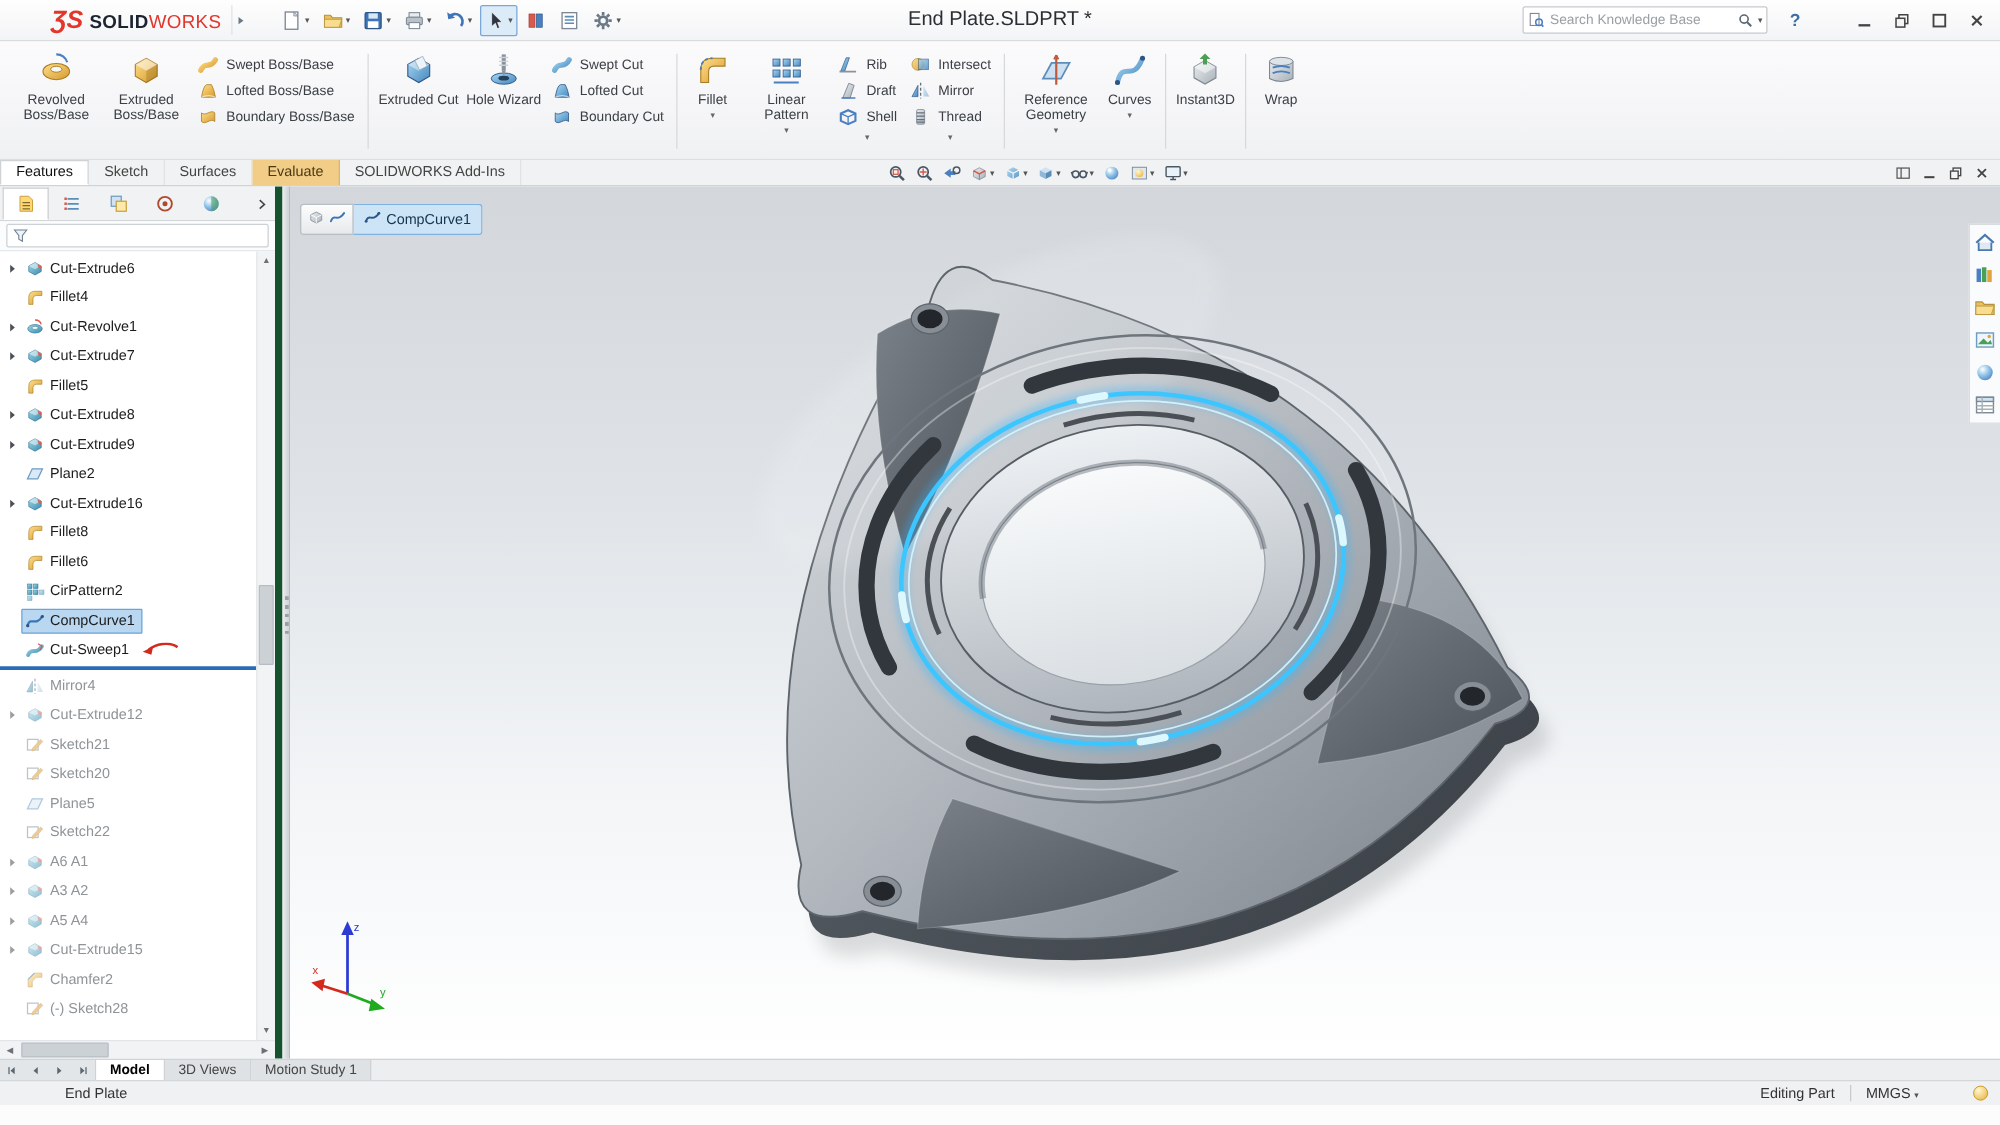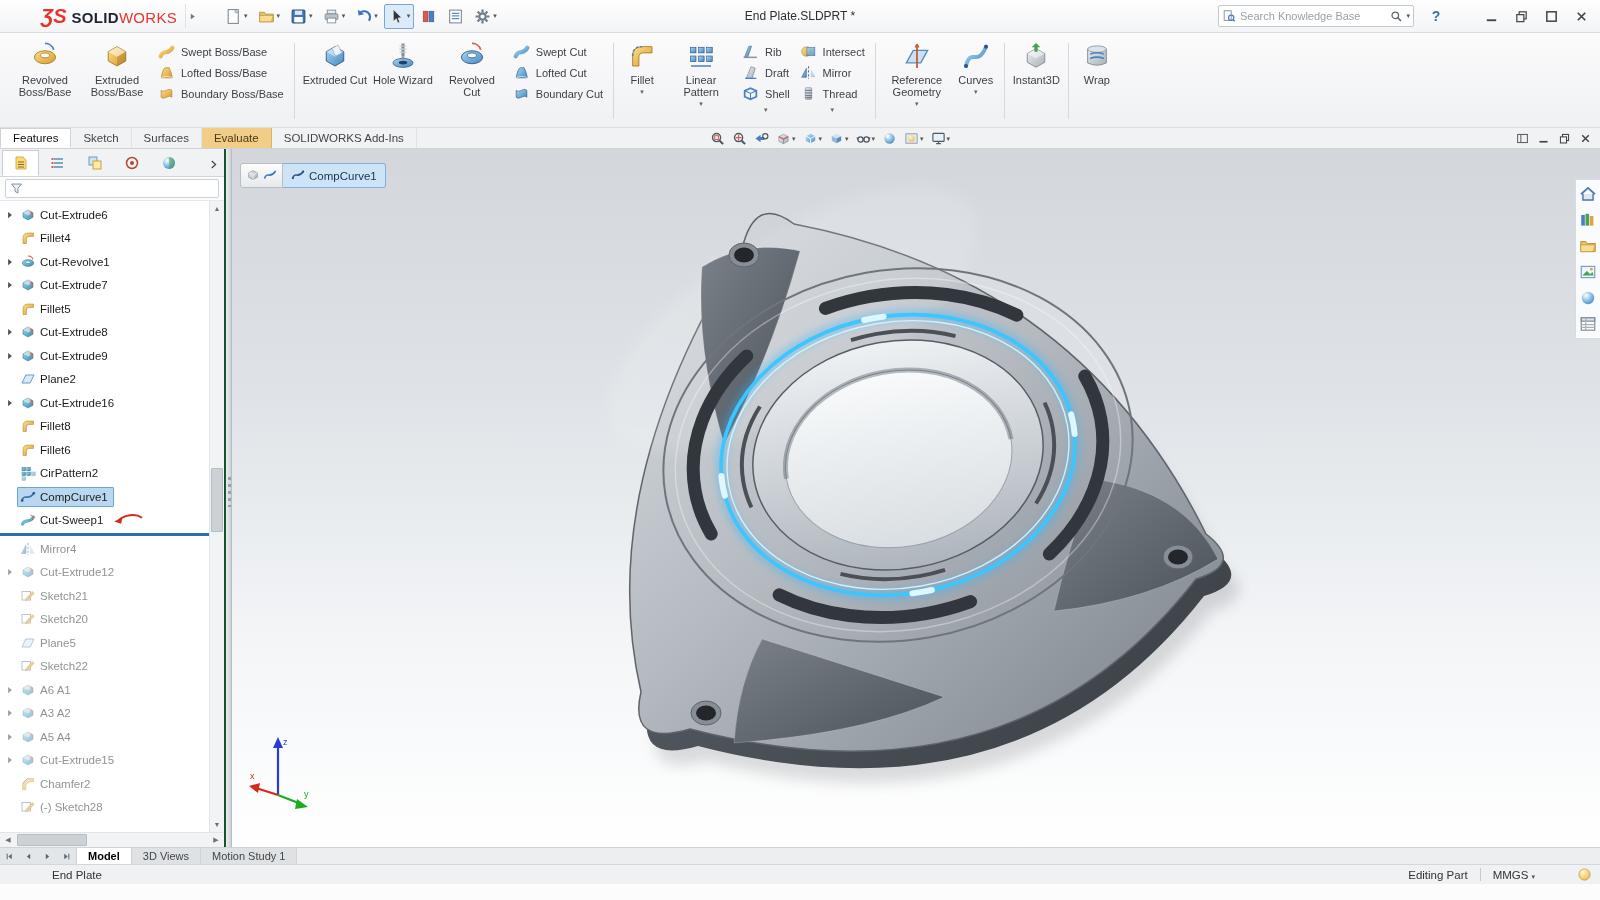--- a/index.html
+++ b/index.html
@@ -14,21 +14,21 @@
   .logo-solid { font-weight:bold; font-size:15px; color:#1d2430; letter-spacing:.3px; }
   .logo-works { font-weight:normal; font-size:15px; color:#e4352b; letter-spacing:.3px; }
   .logo-exp { width:14px; height:24px; display:flex; align-items:center; justify-content:center; border-left:1px solid #e0e3e6; }
   .logo-exp svg { width:9px; height:9px; }
   .qbar { display:flex; align-items:center; margin-left:22px; gap:2px; }
   .qbtn { display:flex; align-items:center; height:25px; padding:0 3px; border:1px solid transparent; border-radius:2px; }
   .qbtn.pressed { border-color:#7aa7d6; background:#dcebf8; }
   .qicon { width:17px; height:17px; display:block; }
   .qicon svg { width:100%; height:100%; }
   .qcaret { font-size:7px; color:#555; margin-left:2px; }
-  .doc-title { position:absolute; left:50%; transform:translateX(-50%); font-size:12px; color:#2b2f33; }
+  .doc-title { position:absolute; left:50%; transform:translateX(-50%); font-size:16px; color:#2b2f33; }
   .search { position:absolute; right:186px; width:196px; height:22px; background:#fff; border:1px solid #c5cacd; border-radius:2px; display:flex; align-items:center; padding:0 3px; }
   .search .sdicon { width:14px; height:14px; }
   .search .sdicon svg { width:100%; height:100%; }
   .searchinput { flex:1; border:none; outline:none; font-size:11px; color:#555; padding:0 4px; min-width:0; background:transparent; font-family:inherit; }
   .searchinput::placeholder { color:#9aa0a5; }
   .sgo { display:flex; align-items:center; gap:1px; }
   .sgo svg { width:13px; height:13px; }
   .helpbtn { position:absolute; right:152px; width:24px; height:24px; font-size:14px; font-weight:bold; color:#3b6ea5; display:flex; align-items:center; justify-content:center; }
   .winbtns { position:absolute; right:4px; display:flex; }
   .winbtn { width:30px; height:26px; display:flex; align-items:center; justify-content:center; }
@@ -56,21 +56,21 @@
   .cmtab.active { background:#fff; border:1px solid #cfd3d6; border-bottom-color:#fff; color:#111; }
   .cmtab.highlight { background:#f2cd87; border-right-color:#d9b564; color:#4a3a14; }
   .headsup { position:absolute; left:708px; top:128px; height:21px; display:flex; align-items:center; gap:3px; z-index:6; }
   .hbtn { display:flex; align-items:center; height:19px; padding:0 2px; }
   .hbtn svg { width:15px; height:15px; }
   .hcaret { font-size:7px; color:#555; margin-left:1px; }
   .docctl { position:absolute; right:8px; top:128px; height:21px; display:flex; align-items:center; gap:8px; z-index:6; }
   .docctl svg { width:13px; height:13px; }
 
   
-  .leftpanel { position:absolute; top:149px; left:0; width:226px; bottom:53px; background:#fff; border-right:2px solid #14532d; display:flex; flex-direction:column; z-index:3; }
+  .leftpanel { position:absolute; top:149px; left:0; width:226px; bottom:53px; background:#fff; border-right:6px solid #14532d; display:flex; flex-direction:column; z-index:3; }
   .paneltabs { height:28px; background:#f1f2f3; border-bottom:1px solid #d4d7da; display:flex; align-items:flex-end; padding-left:2px; }
   .ptab { width:37px; height:26px; display:flex; align-items:center; justify-content:center; border:1px solid transparent; }
   .ptab.active { background:#fff; border-color:#c9cdd1; border-bottom-color:#fff; }
   .ptab svg { width:16px; height:16px; }
   .ptab-more { margin-left:auto; padding:0 5px 4px 0; }
   .ptab-more svg { width:11px; height:11px; }
   .filterbar { height:24px; padding:2px 5px; border-bottom:1px solid #e6e9ec; background:#fbfcfd; display:flex; align-items:center; }
   .filterbox { flex:1; height:19px; border:1px solid #ccd1d5; border-radius:2px; background:#fff; display:flex; align-items:center; padding:0 4px; gap:4px; }
   .filterbox svg { width:13px; height:13px; }
   .tree { flex:1; position:relative; overflow:hidden; padding:2px 15px 0 0; }
@@ -332,28 +332,20 @@
         </button>
         <button class="rbig">
           <span class="ricon"><svg viewBox="0 0 24 24">
               <ellipse cx="12" cy="17.5" rx="8" ry="3.6" fill="url(#blueG)" stroke="#2d5586" stroke-width=".6"></ellipse>
               <ellipse cx="12" cy="17.2" rx="3.4" ry="1.5" fill="#22415e"></ellipse>
               <rect x="10.7" y="2" width="2.6" height="10.5" fill="#8a939b"></rect>
               <path d="M10.7 12.5 L13.3 12.5 L12 15.8 Z" fill="#8a939b"></path>
               <path d="M9 4 h5.8 M9 6.5 h5.8 M9 9 h5.8" stroke="#c9d2d9" stroke-width=".9"></path>
             </svg></span>
           <span class="rlabel">Hole Wizard</span>
-        </button>
-        <button class="rbig">
-          <span class="ricon"><svg viewBox="0 0 24 24">
-              <ellipse cx="12" cy="13" rx="8.5" ry="5.2" fill="url(#blueG)" stroke="#2d5586" stroke-width=".7"></ellipse>
-              <ellipse cx="12" cy="11.5" rx="3.6" ry="1.9" fill="#f6f8fa" stroke="#2d5586" stroke-width=".6"></ellipse>
-              <path d="M12 2 A7 7 0 0 1 19 7" fill="none" stroke="#d85a4e" stroke-width="1.4"></path>
-            </svg></span>
-          <span class="rlabel">Revolved Cut</span>
         </button>
         <div class="stackwrap">
           <div class="rstack">
             <button class="rsmall">
               <span class="ricon"><svg viewBox="0 0 16 16">
                   <path d="M2.5 12.5 C5.5 5 9.5 12 13.5 4.5" fill="none" stroke="url(#blueG)" stroke-width="4" stroke-linecap="round"></path>
                 </svg></span>
               <span>Swept Cut</span>
             </button>
             <button class="rsmall">

